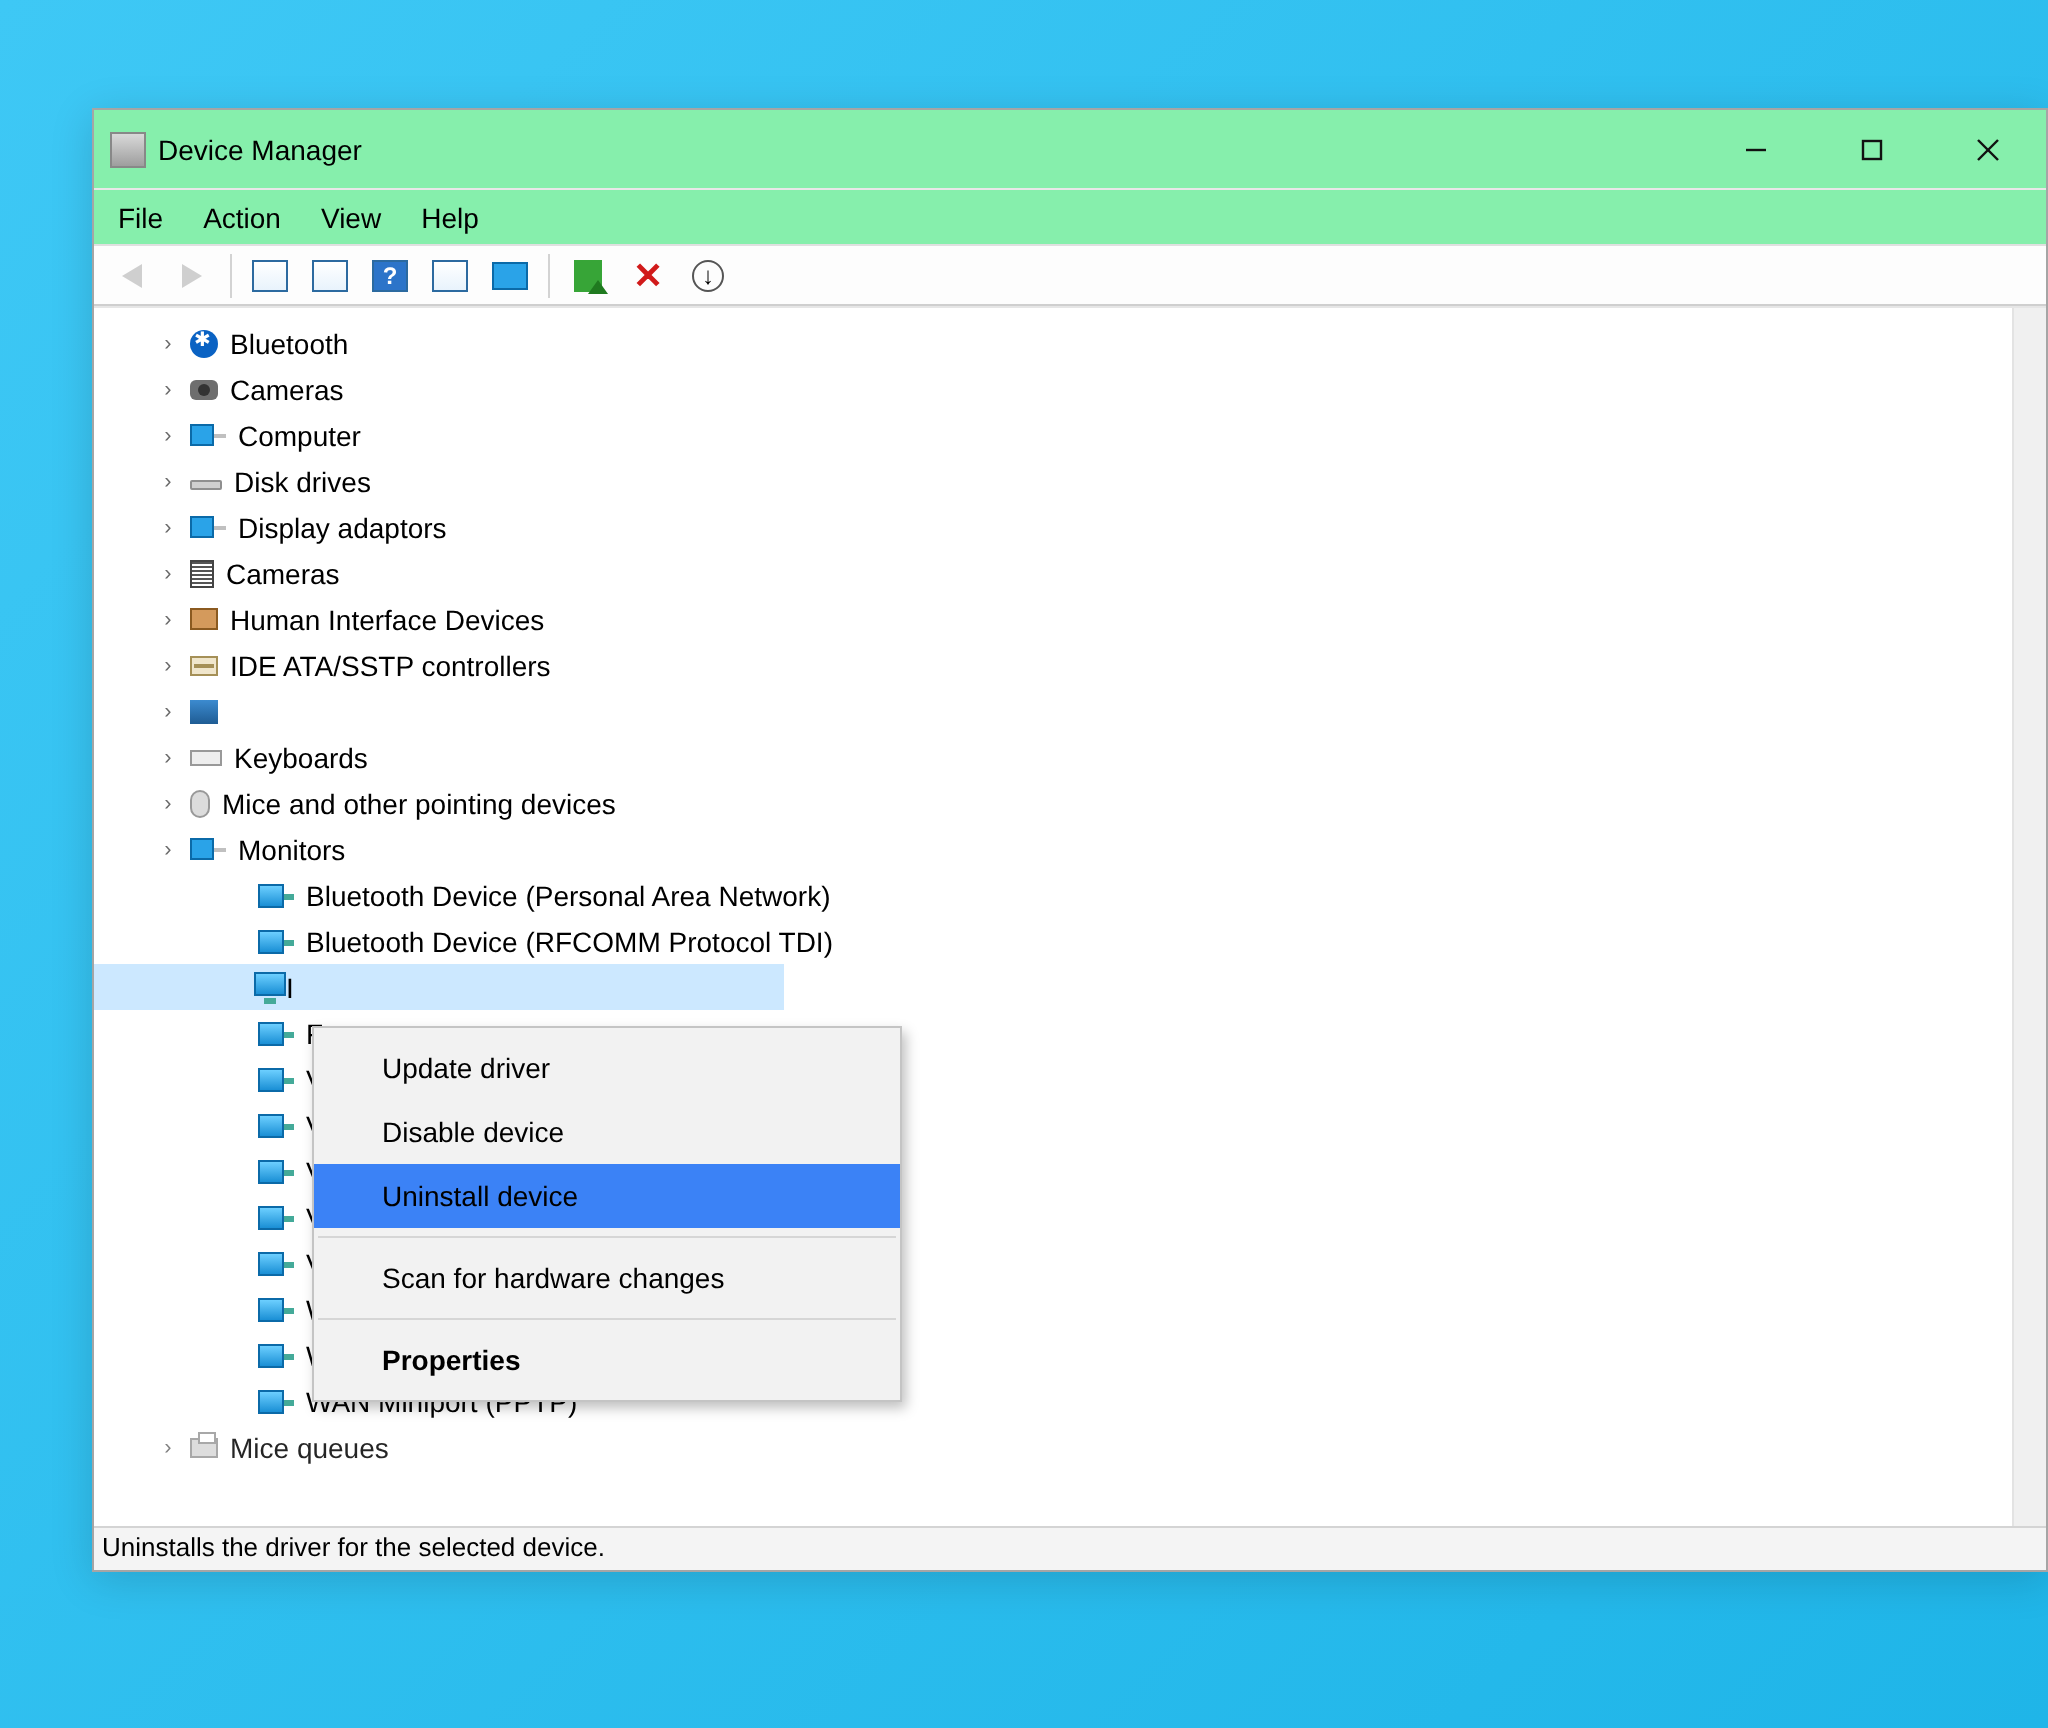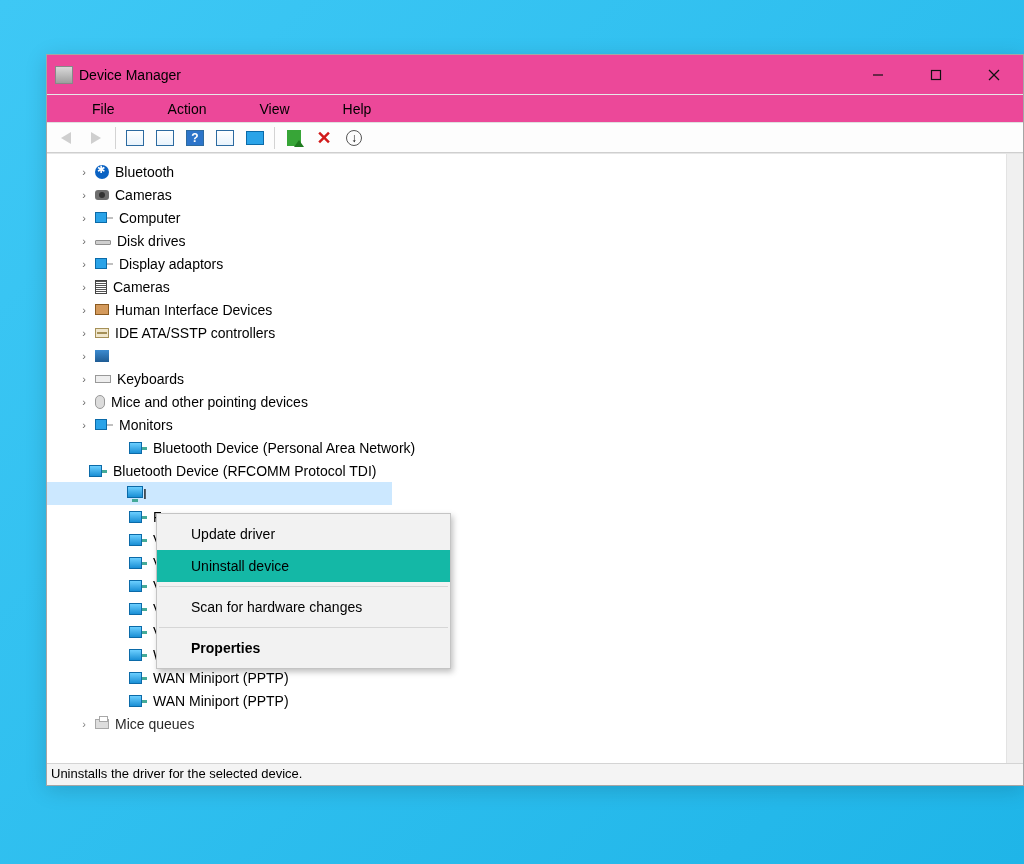--- a/index.html
+++ b/index.html
@@ -11,21 +11,21 @@
     height: 864px;
     overflow: hidden;
     position: relative;
   }
   .window {
     position: absolute;
     left: 46px;
     top: 54px;
     width: 978px;
     height: 732px;
-    background: #ec4899;
+    background: #86efac;
     border: 1px solid #a5a5a5;
     display: flex;
     flex-direction: column;
     box-shadow: 0 4px 20px rgba(0,0,0,0.15);
   }
   .titlebar {
     height: 40px;
     display: flex;
     align-items: center;
     padding-left: 8px;
@@ -55,21 +55,21 @@
   .win-btn svg { stroke:#111; fill:none; }
   .menubar {
     height: 28px;
     display: flex;
     align-items: center;
     gap: 16px;
     padding: 0 10px;
     border-bottom: 1px solid #e0e0e0;
     font-size: 14px;
   }
-  .menubar span { padding: 2px 2px; margin-left: 33px; }
+  .menubar span { padding: 2px 2px; }
   .toolbar {
     height: 30px;
     display: flex;
     align-items: center;
     padding: 0 6px;
     gap: 4px;
     border-bottom: 1px solid #cfcfcf;
     background: #fdfdfd;
   }
   .tbtn {
@@ -153,21 +153,21 @@
     box-shadow:2px 3px 6px rgba(0,0,0,0.25);
     padding:4px 0;
     z-index:50;
     font-size:14px;
   }
   .cm-item {
     padding:6px 34px;
     line-height:20px;
   }
   .cm-item.highlight {
-    background:#14b8a6;
+    background:#3b82f6;
   }
   .cm-sep { height:1px; background:#d6d6d6; margin:4px 2px;}
   .cm-item.bold { font-weight:600;}
   .statusbar {
     height:22px;
     border-top:1px solid #d4d4d4;
     background:#f4f4f4;
     font-size:13px;
     color:#000;
     padding:2px 4px;
@@ -317,21 +317,21 @@
       <div class="node level0">
           <span class="expander">›</span>
           <span class="dicon display"></span>
           <span>Monitors</span>
         </div>
 
       <div class="node" style="padding-left:80px">
           <span class="dicon netadapter"></span>
           <span>Bluetooth Device (Personal Area Network)</span>
         </div>
-      <div class="node" style="padding-left:40px">
+      <div class="node" style="padding-left:80px">
           <span class="dicon netadapter"></span>
           <span>Bluetooth Device (RFCOMM Protocol TDI)</span>
         </div>
 
       <div class="selected-row" style="width:345px;margin-left:0;">
           <span class="dicon netadapter" style="margin-left:0"></span>
           <span>I</span>
         </div>
 
       <div class="node" style="padding-left:80px">
@@ -381,18 +381,19 @@
     <div class="scrollbar"></div>
   </div>
 
   <div class="statusbar">
     <span>Uninstalls the driver for the selected device.</span>
   </div>
 </div>
 
 <div class="context-menu">
   <div class="cm-item">Update driver</div>
+  <div class="cm-item">Disable device</div>
   <div class="cm-item highlight">Uninstall device</div>
   <div class="cm-sep"></div>
   <div class="cm-item">Scan for hardware changes</div>
   <div class="cm-sep"></div>
   <div class="cm-item bold">Properties</div>
 </div>
 
 </body></html>

